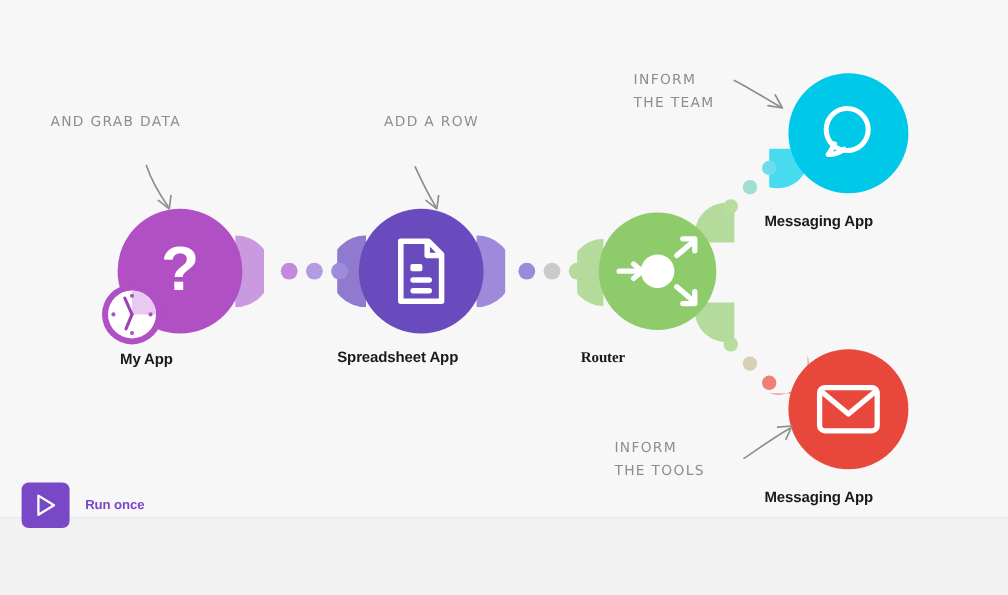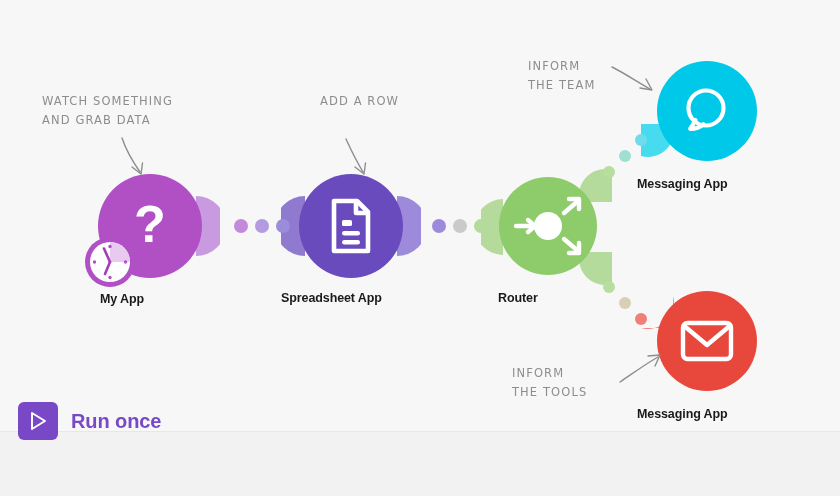--- a/index.html
+++ b/index.html
@@ -104,21 +104,21 @@
     height: 38px;
     background: #7948c6;
     border-radius: 6px;
     display: flex;
     align-items: center;
     justify-content: center;
   }
   #run-once-label {
     margin-left: 13px;
     color: #7948c6;
-    font-size: 20px;
+    font-size: 11px;
     font-weight: bold;
     letter-spacing: -0.1px;
   }
 
   .bar-group {
     position: absolute;
     display: flex;
     flex-direction: column;
     align-items: flex-start;
   }
@@ -302,40 +302,39 @@
     <svg width="80" height="70" viewBox="0 0 80 70">
       <circle cx="40" cy="35" r="14" fill="#ffffff"></circle>
       <path d="M8 35 H26" stroke="#ffffff" stroke-width="4.4" stroke-linecap="round" fill="none"></path>
       <path d="M20 29 L27 35 L20 41" stroke="#ffffff" stroke-width="4.4" stroke-linecap="round" stroke-linejoin="round" fill="none"></path>
       <path d="M56 22 L70 10" stroke="#ffffff" stroke-width="4.4" stroke-linecap="round" fill="none"></path>
       <path d="M61 8 L71 8 L71 18" stroke="#ffffff" stroke-width="4.4" stroke-linecap="round" stroke-linejoin="round" fill="none"></path>
       <path d="M56 48 L70 60" stroke="#ffffff" stroke-width="4.4" stroke-linecap="round" fill="none"></path>
       <path d="M61 62 L71 62 L71 52" stroke="#ffffff" stroke-width="4.4" stroke-linecap="round" stroke-linejoin="round" fill="none"></path>
     </svg>
   </div>
-  <div class="node-label" style="left:498px; top:291px; width:100px;">Router</div>
+  <div class="node-label" style="left:484px; top:291px; width:100px;font-family:Liberation Serif, serif;">Router</div>
 
   <div class="node" style="left:657px; top:61px; width:100px; height:100px; background:#00c8e8;">
     <svg width="56" height="54" viewBox="0 0 56 54">
       <path d="M44.5 24 A17.5 17.5 0 1 1 27 6.5 A17.5 17.5 0 0 1 44.5 24 Z" fill="none" stroke="#ffffff" stroke-width="4.2"></path>
       <path d="M16.5 36 C14.6 39.6 12.8 42.6 11.2 44.8 C16.4 45 21 43.2 24.4 40.3" fill="none" stroke="#ffffff" stroke-width="4.2" stroke-linecap="round" stroke-linejoin="round"></path>
     </svg>
   </div>
   <div class="node-label" style="left:637px; top:177px; width:140px;">Messaging App</div>
 
   <div class="node" style="left:657px; top:291px; width:100px; height:100px; background:#e8483c;">
     <svg width="56" height="46" viewBox="0 0 56 46">
       <rect x="4" y="5" width="48" height="36" rx="4.5" ry="4.5" fill="none" stroke="#ffffff" stroke-width="4.4"></rect>
       <path d="M6.5 9 L28 27 L49.5 9" fill="none" stroke="#ffffff" stroke-width="4.4" stroke-linecap="round" stroke-linejoin="round"></path>
     </svg>
   </div>
   <div class="node-label" style="left:637px; top:407px; width:140px;">Messaging App</div>
 
   <div class="annot" style="left:42px; top:92px; width:160px;">
-    <div>WATCH SOMETHING</div>
     <div>AND GRAB DATA</div>
   </div>
   <svg class="arrow-svg" style="left:118px; top:134px;" width="40" height="46" viewBox="0 0 40 46">
     <path d="M4 4 C8 16 15 28 22 38" stroke="#8d8d8d" stroke-width="1.4" fill="none" stroke-linecap="round"></path>
     <path d="M14 33 L23 40 L24.5 29" stroke="#8d8d8d" stroke-width="1.4" fill="none" stroke-linecap="round" stroke-linejoin="round"></path>
   </svg>
 
   <div class="annot" style="left:320px; top:92px; width:120px;">
     <div>ADD A ROW</div>
   </div>

